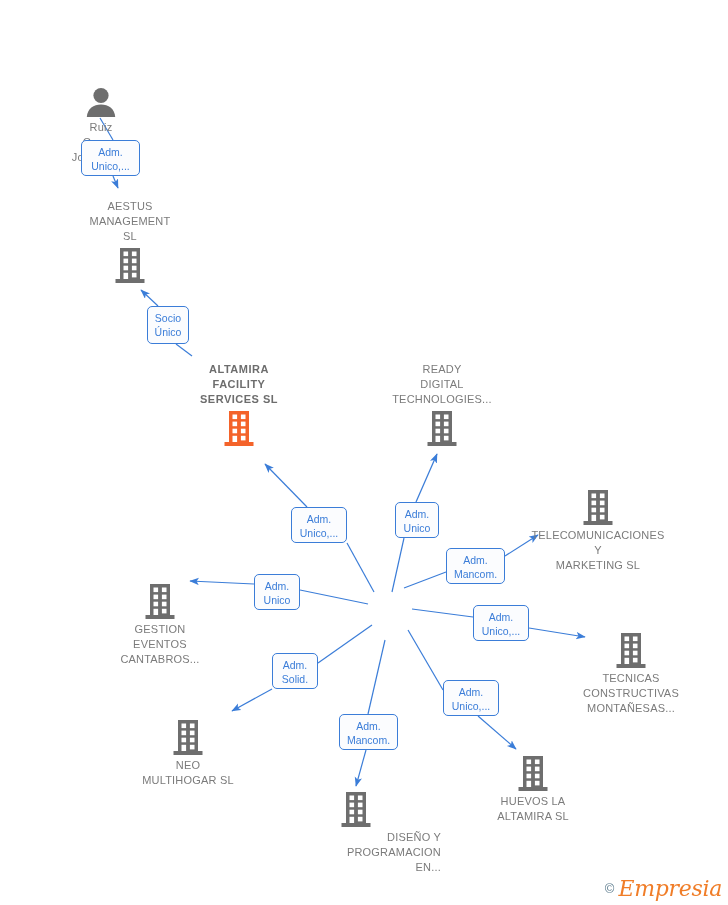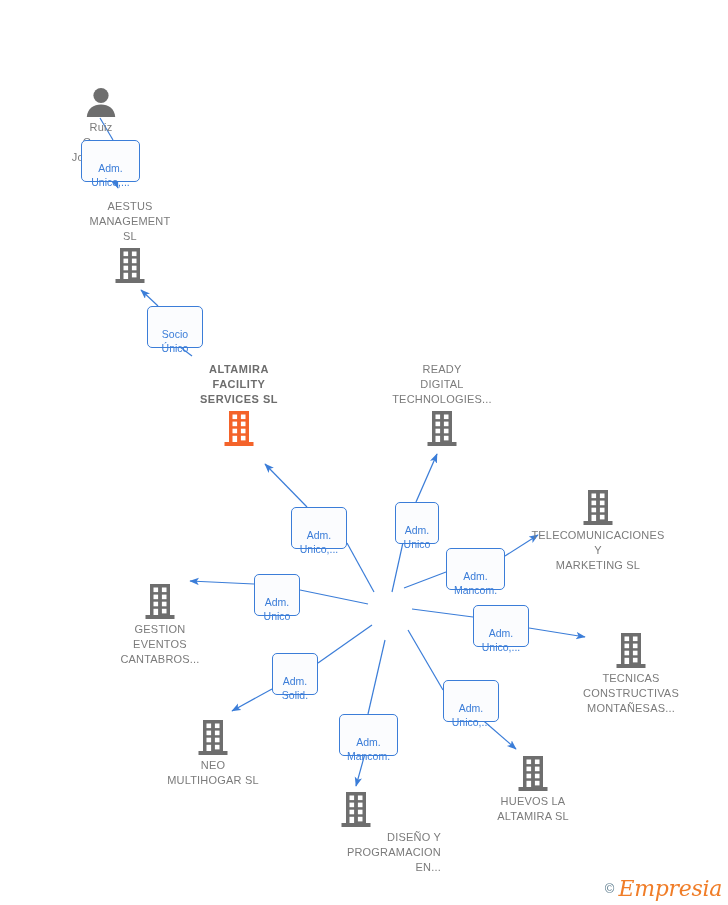--- a/index.html
+++ b/index.html
@@ -29,21 +29,21 @@
 
   
   .rel{
     position:absolute;
     background:#fbfcfe;
     border:1px solid #3b7dd8;
     border-radius:5px;
     color:#3b7dd8;
     font-size:10.5px;line-height:14px;
     text-align:center;
-    padding:20px 6px;
+    padding:4px 6px;
     box-sizing:border-box;
     white-space:pre-line;
   }
   .watermark{
     position:absolute;right:6px;bottom:4px;
     display:flex;align-items:center;gap:4px;
     font-size:15px;color:#5a7a8c;
   }
   .wm-c{font-size:13px;color:#5a7a8c;}
   .wm-e{
@@ -225,21 +225,21 @@
       <rect x="10.5" y="19.7" width="4.6" height="4.6" fill="#fff"></rect>
         <rect x="18.9" y="19.7" width="4.6" height="4.6" fill="#fff"></rect>
       <rect x="10.5" y="26.8" width="4.6" height="6.2" fill="#fff"></rect>
         <rect x="18.9" y="26.8" width="4.6" height="4.6" fill="#fff"></rect>
     </svg>
     <div class="node-label">DISEÑO Y
 PROGRAMACION
 EN...</div>
   </div>
 
-  <div class="node lbl-bot" style="left:213px;top:718px;">
+  <div class="node lbl-bot" style="left:188px;top:718px;">
     <svg class="node-icon" width="34" height="38" viewBox="0 0 34 38">
       <rect x="7" y="2" width="20" height="31" fill="#6e6e6e"></rect>
       <rect x="2.5" y="33" width="29" height="4" fill="#6e6e6e"></rect>
       <rect x="10.5" y="5.5" width="4.6" height="4.6" fill="#fff"></rect>
         <rect x="18.9" y="5.5" width="4.6" height="4.6" fill="#fff"></rect>
       <rect x="10.5" y="12.6" width="4.6" height="4.6" fill="#fff"></rect>
         <rect x="18.9" y="12.6" width="4.6" height="4.6" fill="#fff"></rect>
       <rect x="10.5" y="19.7" width="4.6" height="4.6" fill="#fff"></rect>
         <rect x="18.9" y="19.7" width="4.6" height="4.6" fill="#fff"></rect>
       <rect x="10.5" y="26.8" width="4.6" height="6.2" fill="#fff"></rect>
@@ -263,21 +263,21 @@
         <rect x="18.9" y="26.8" width="4.6" height="4.6" fill="#fff"></rect>
     </svg>
     <div class="node-label">GESTION
 EVENTOS
 CANTABROS...</div>
   </div>
 
 
   <div class="rel" style="left:81px;top:140px;width:59px;height:36px;">Adm.
 Unico,...</div>
-  <div class="rel" style="left:147px;top:306px;width:56px;height:38px;">Socio
+  <div class="rel" style="left:147px;top:306px;width:42px;height:38px;">Socio
 Único</div>
   <div class="rel" style="left:291px;top:507px;width:56px;height:36px;">Adm.
 Unico,...</div>
   <div class="rel" style="left:395px;top:502px;width:44px;height:36px;">Adm.
 Unico</div>
   <div class="rel" style="left:446px;top:548px;width:59px;height:36px;">Adm.
 Mancom.</div>
   <div class="rel" style="left:473px;top:605px;width:56px;height:36px;">Adm.
 Unico,...</div>
   <div class="rel" style="left:443px;top:680px;width:56px;height:36px;">Adm.

